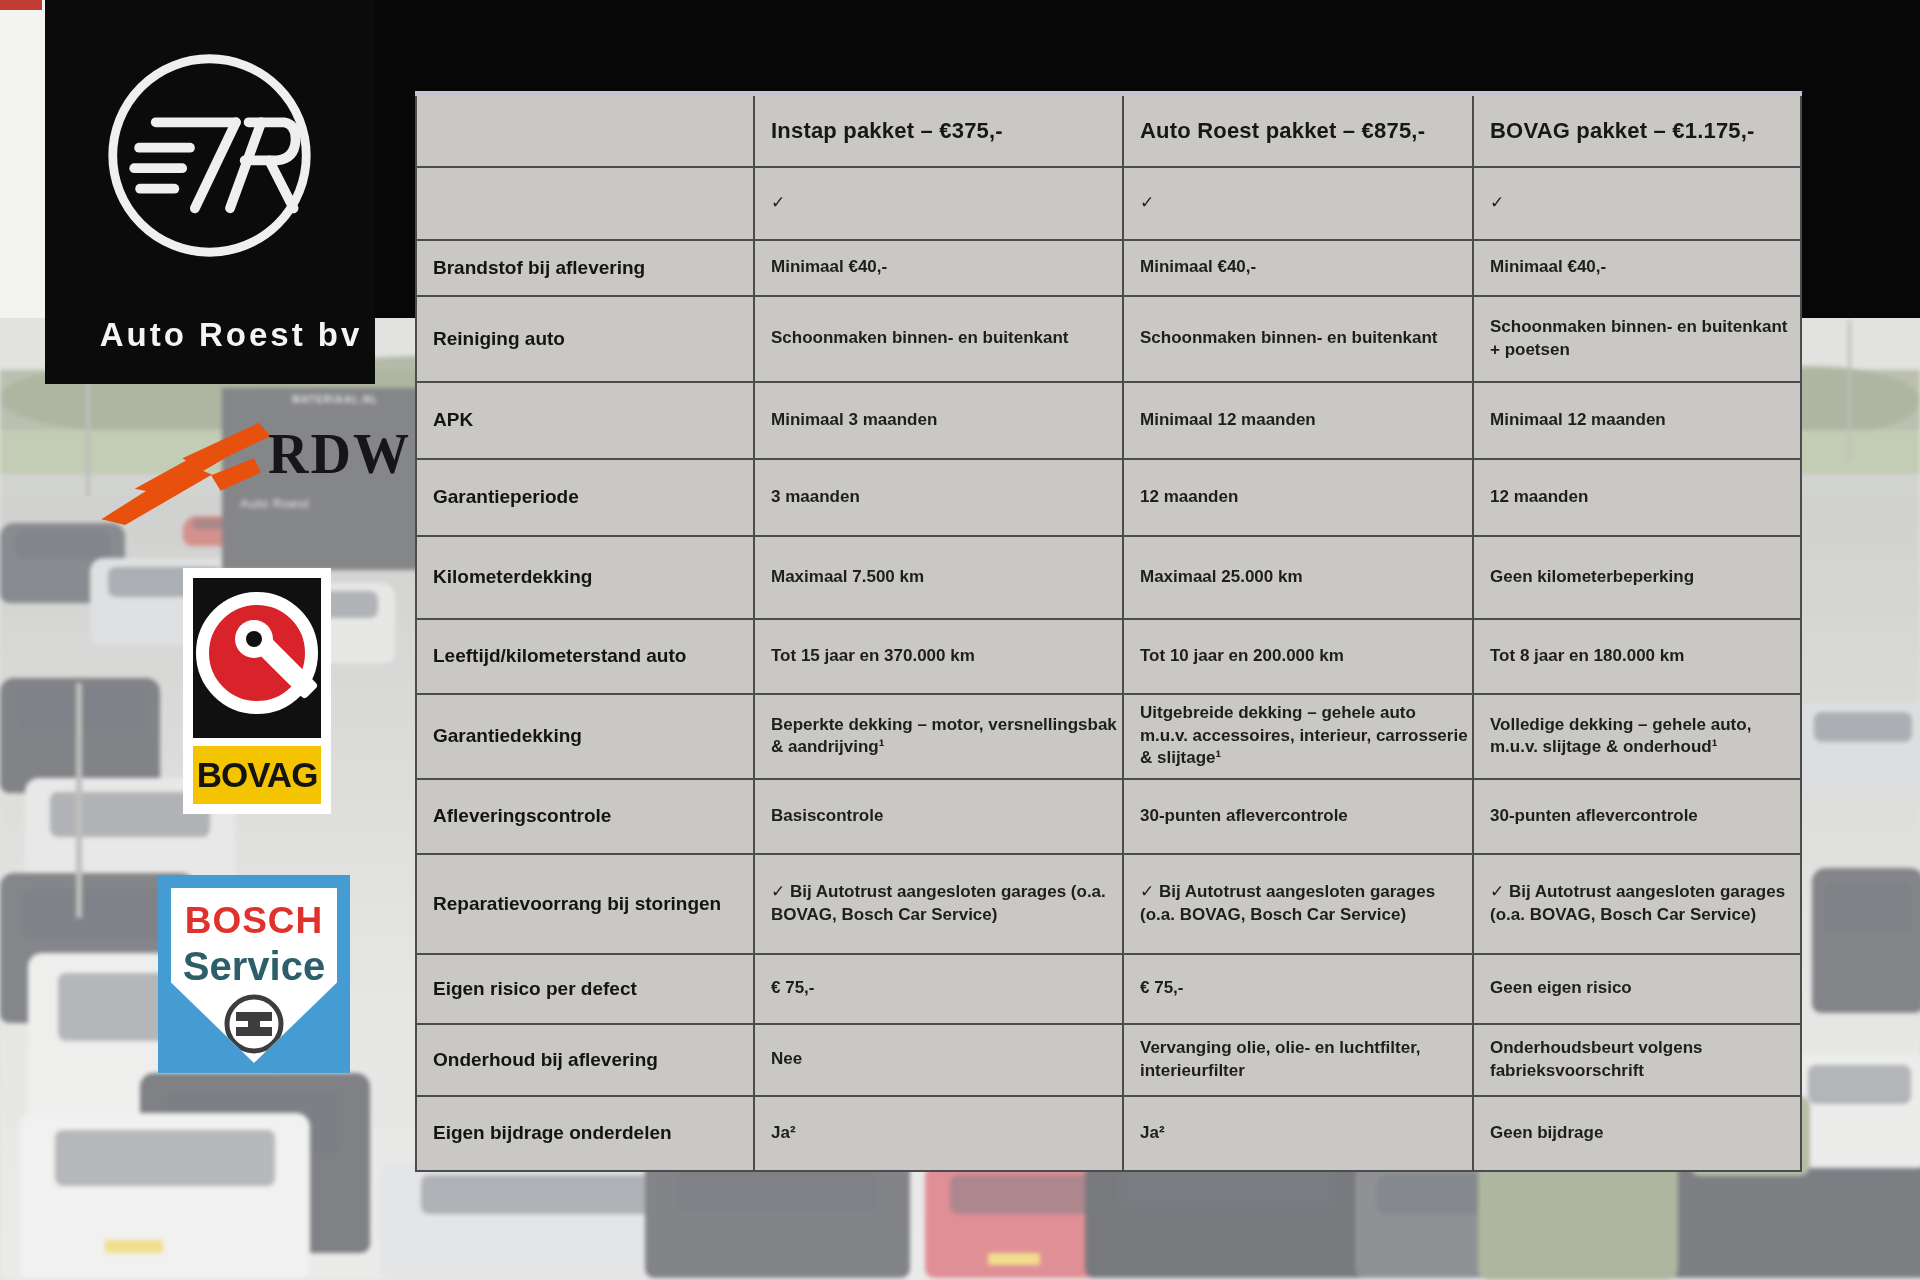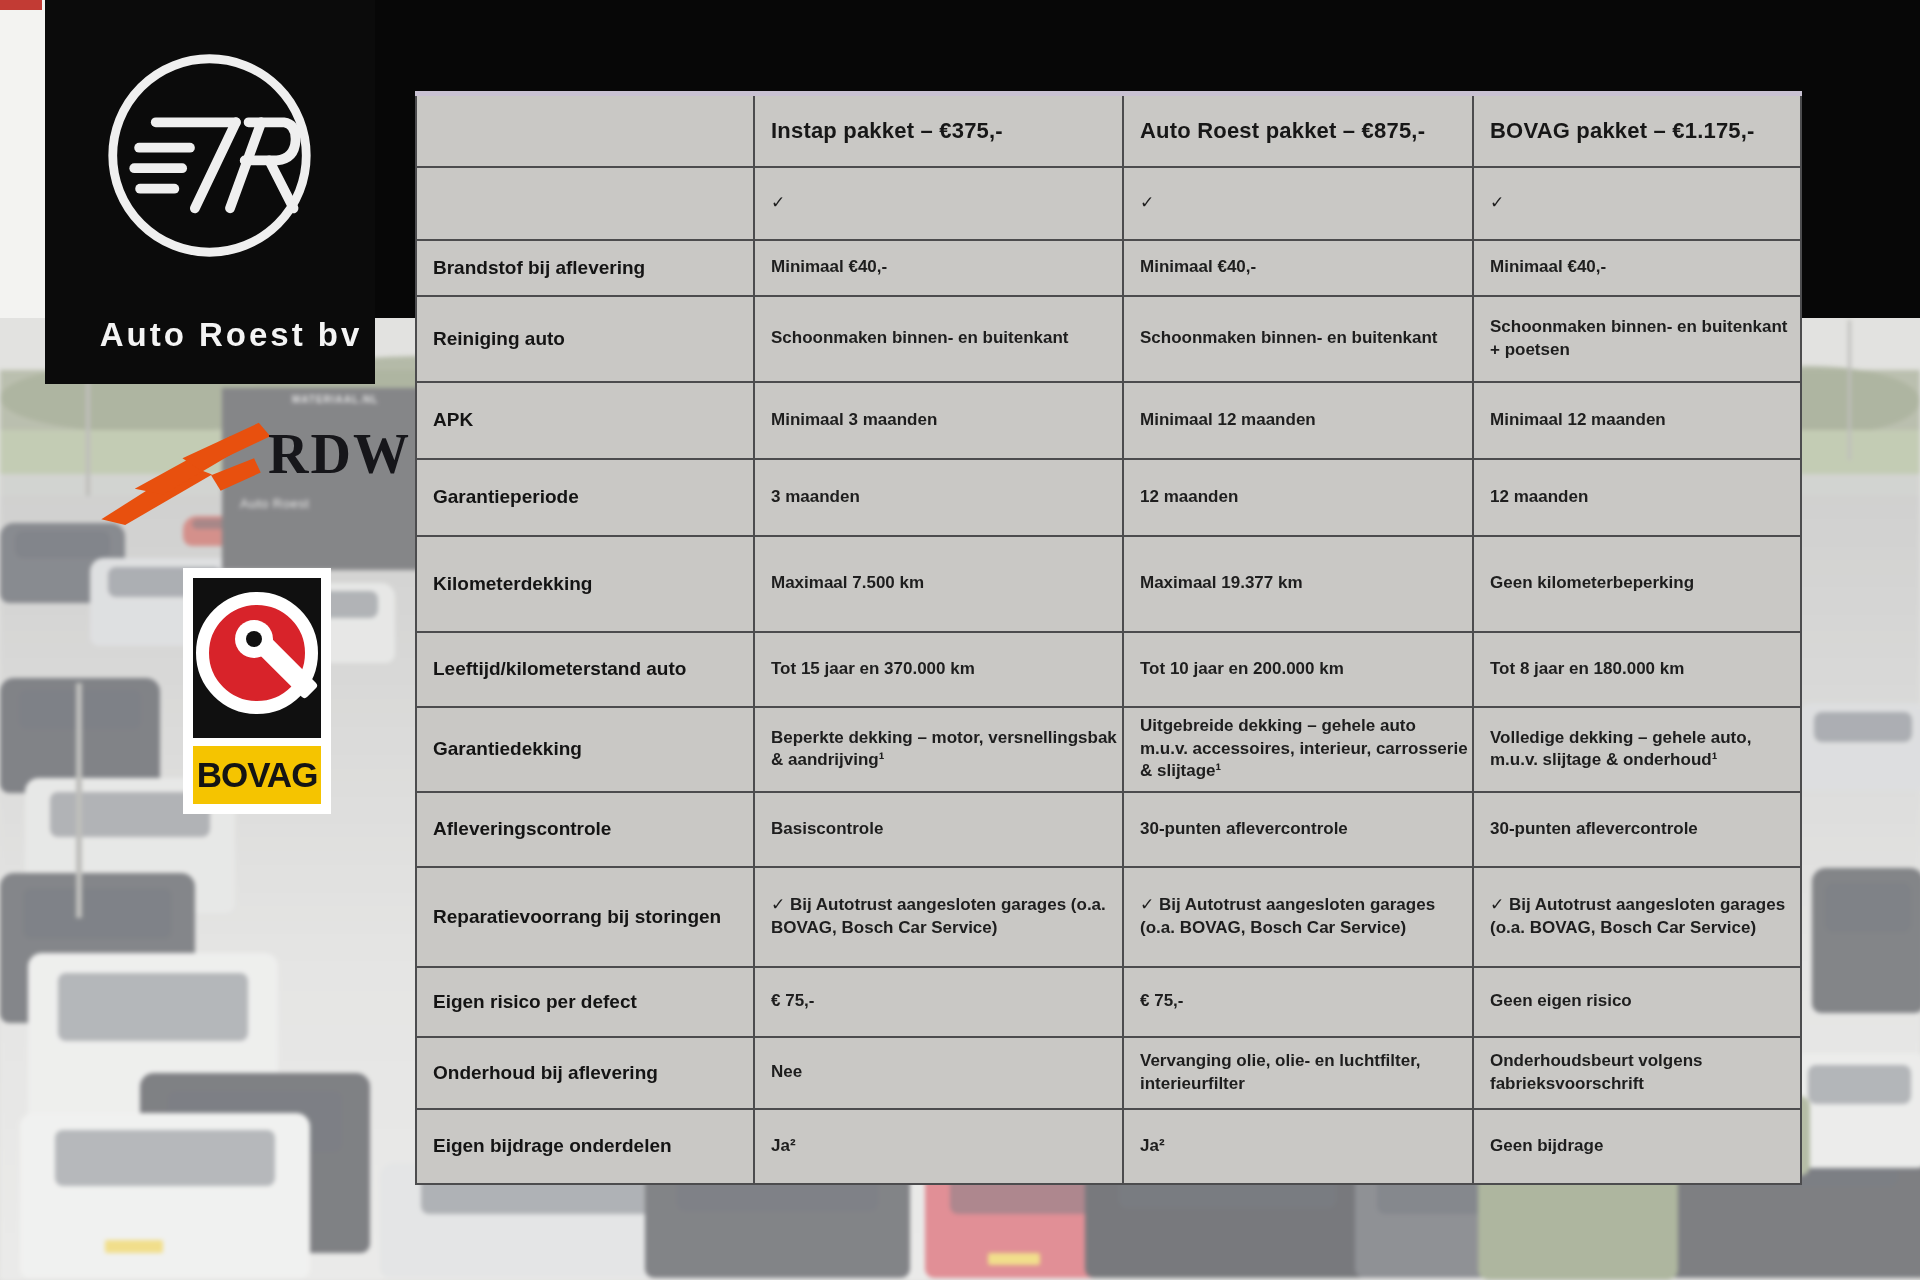--- a/index.html
+++ b/index.html
@@ -211,20 +211,34 @@
     <div class="bovag-black">
       <div class="bovag-ring"></div>
       <div class="bovag-handle"></div>
       <div class="bovag-donut">
         <div class="bovag-dot"></div>
       </div>
     </div>
     <div class="bovag-bar">BOVAG</div>
   </div>
 
+  <div class="bosch">
+    <div class="bosch-pent">
+      <div class="bosch-line1">BOSCH</div>
+      <div class="bosch-line2">Service</div>
+      <svg class="bosch-sym" width="64" height="64" viewBox="0 0 64 64">
+        <circle cx="32" cy="32" r="27" fill="none" stroke="#3d3d3f" stroke-width="5"></circle>
+        <g fill="#3d3d3f">
+          <rect x="14" y="20" width="36" height="9"></rect>
+          <rect x="14" y="35" width="36" height="9"></rect>
+          <rect x="26" y="20" width="12" height="24"></rect>
+        </g>
+      </svg>
+    </div>
+  </div>
 
   <table class="pakket">
     <colgroup>
       <col style="width:338px">
         <col style="width:369px">
         <col style="width:350px">
         <col style="width:328px">
     </colgroup>
   <thead>
         <tr style="height: 73px;">
@@ -258,24 +272,24 @@
           <td>Minimaal 3 maanden</td>
           <td>Minimaal 12 maanden</td>
           <td>Minimaal 12 maanden</td>
         </tr>
         <tr style="height: 77px;">
           <th class="lbl">Garantieperiode</th>
           <td>3 maanden</td>
           <td>12 maanden</td>
           <td>12 maanden</td>
         </tr>
-        <tr style="height: 96px;">
+        <tr style="height: 83px;">
           <th class="lbl">Kilometerdekking</th>
           <td>Maximaal 7.500 km</td>
-          <td>Maximaal 19.377 km</td>
+          <td>Maximaal 25.000 km</td>
           <td>Geen kilometerbeperking</td>
         </tr>
         <tr style="height: 75px;">
           <th class="lbl">Leeftijd/kilometerstand auto</th>
           <td>Tot 15 jaar en 370.000 km</td>
           <td>Tot 10 jaar en 200.000 km</td>
           <td>Tot 8 jaar en 180.000 km</td>
         </tr>
         <tr style="height: 85px;">
           <th class="lbl">Garantiedekking</th>

